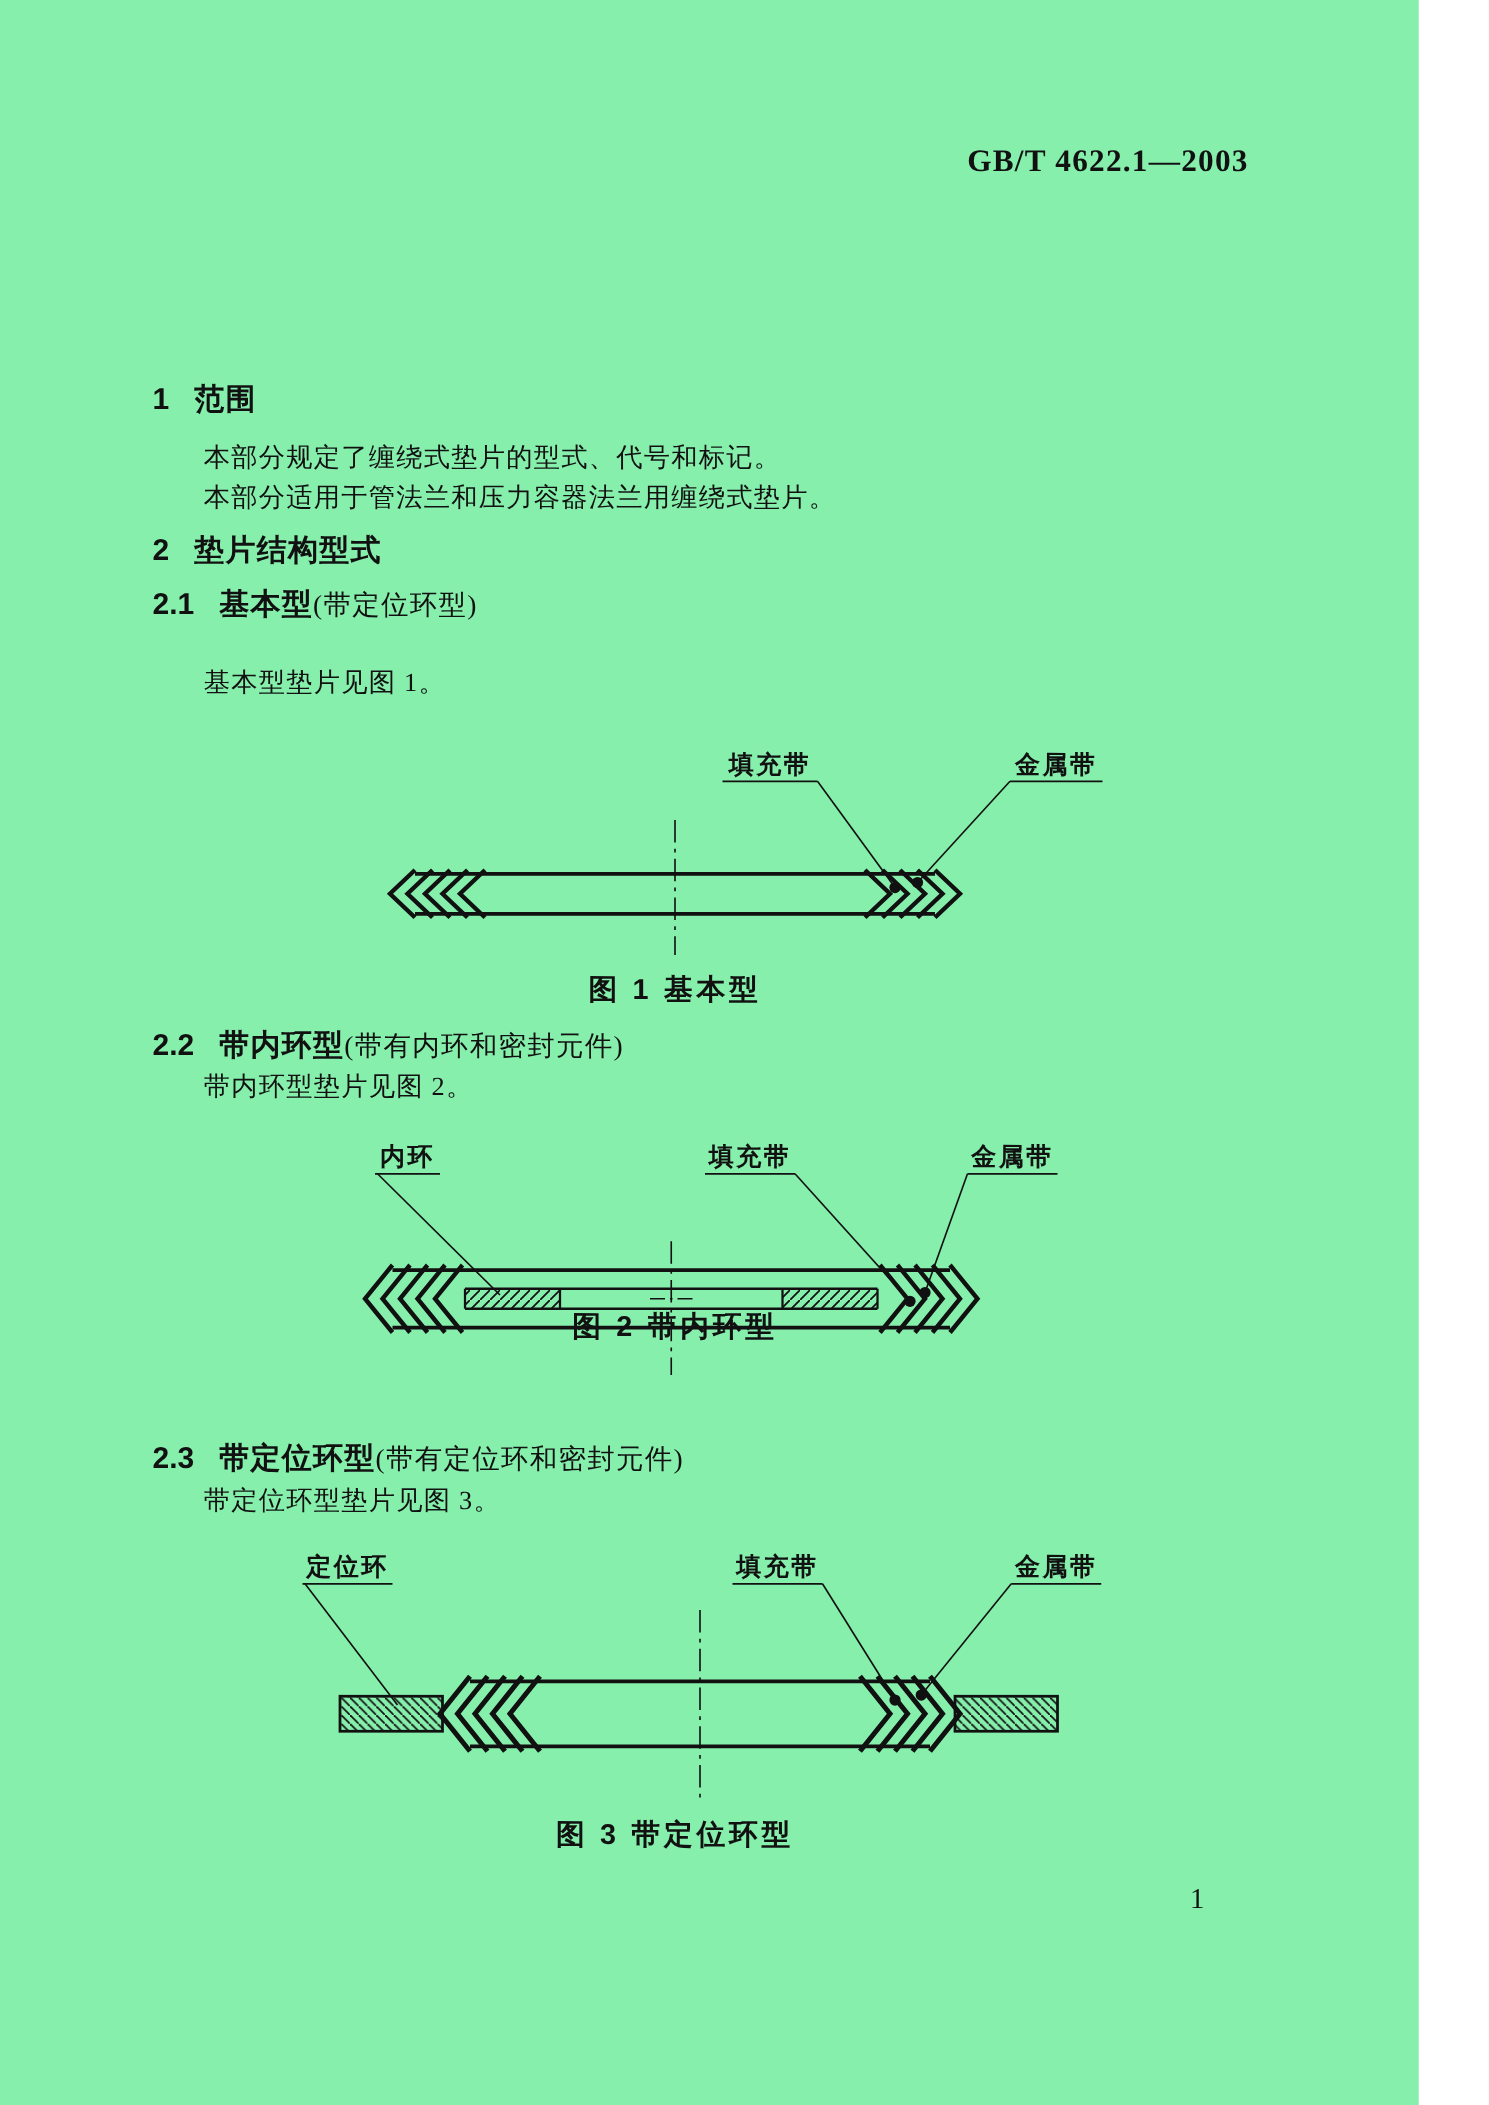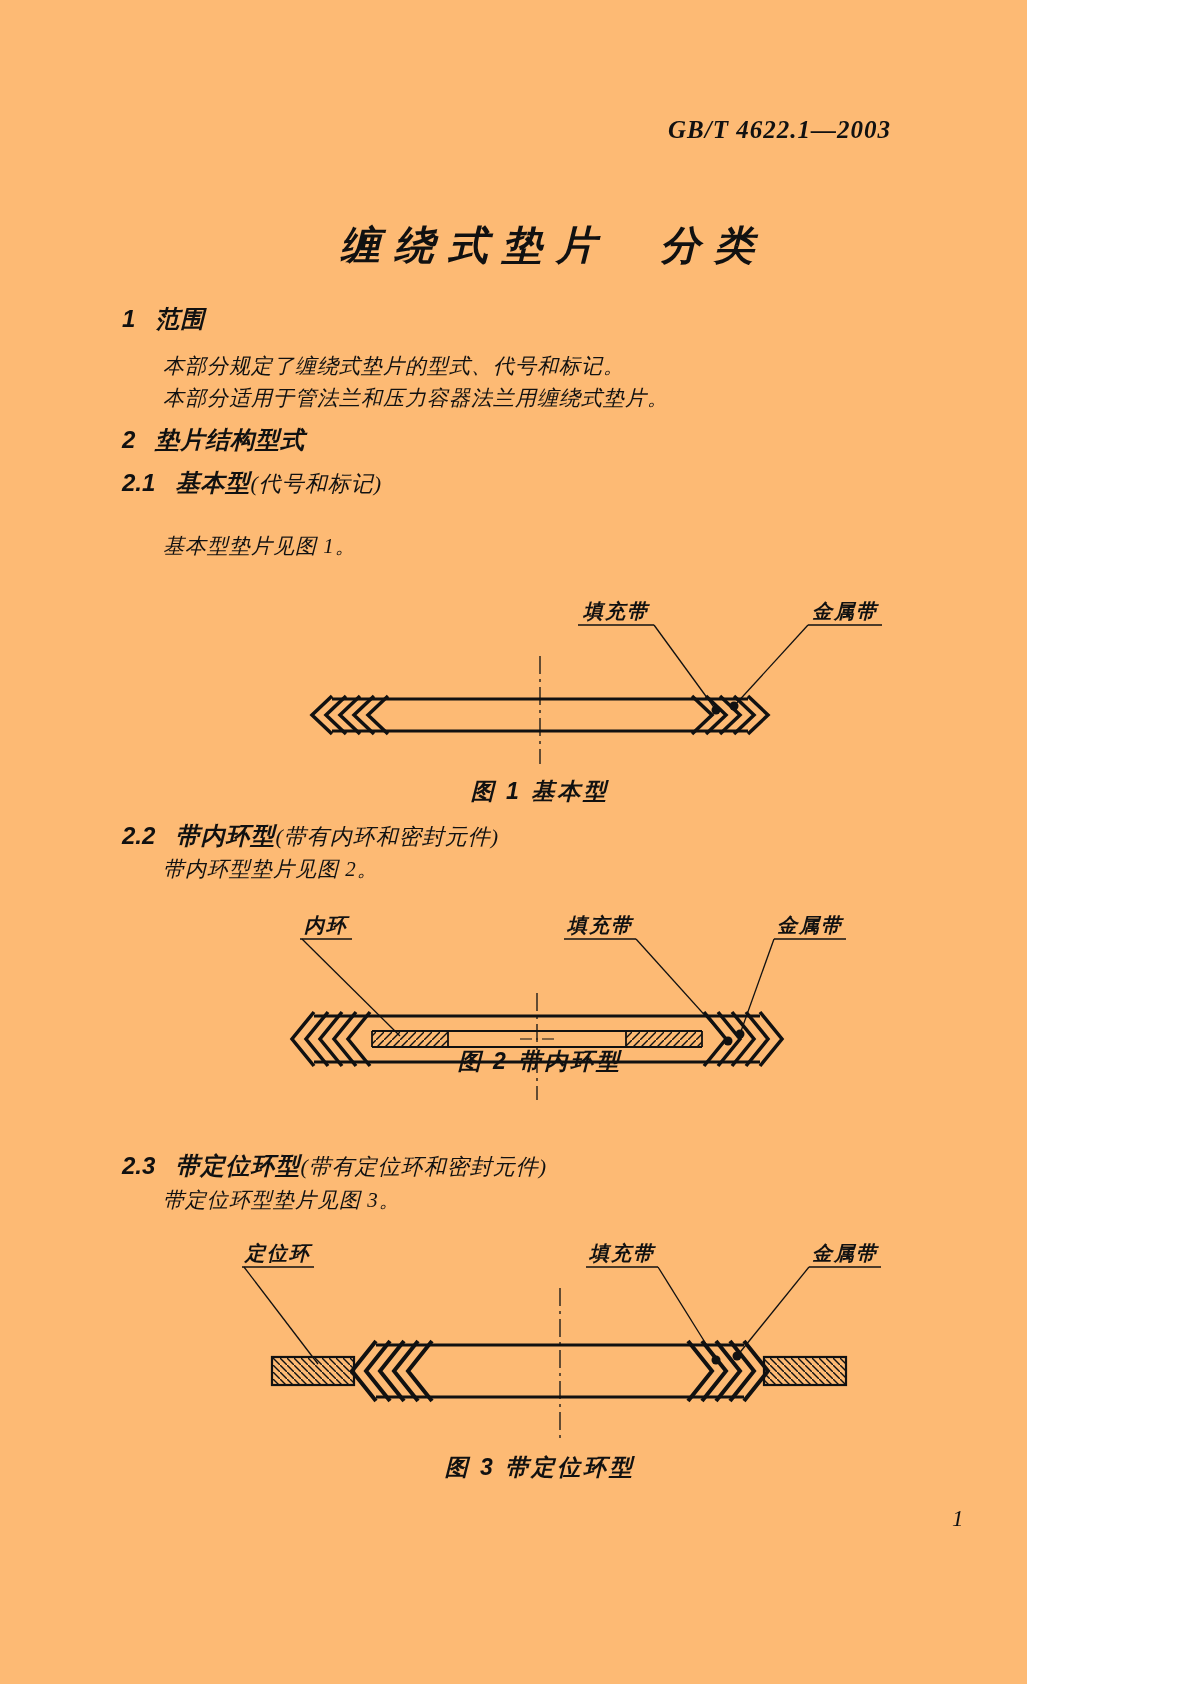--- a/index.html
+++ b/index.html
@@ -1,17 +1,17 @@
 <!DOCTYPE html>
 <html><head>
 <meta charset="utf-8">
 <style>
   html,body{margin:0;padding:0;background:#ffffff;}
-  .page{position:relative;width:1027px;height:1684px;background:#fdba74;color:#111;
-        overflow:hidden;font-family:"Liberation Serif",serif;font-style:italic;}
+  .page{position:relative;width:1135px;height:1684px;background:#86efac;color:#111;
+        overflow:hidden;font-family:"Liberation Serif",serif;}
   .std-code{position:absolute;top:116px;right:136px;font-size:25px;font-weight:bold;
         letter-spacing:1px;}
   .doc-title{position:absolute;top:218px;left:0;width:1108px;margin:0;text-align:center;
         font-family:"Liberation Sans",sans-serif;font-size:40px;font-weight:bold;}
   .doc-title .t1{letter-spacing:14px;}
   .doc-title .t2{letter-spacing:14px;margin-left:50px;}
   .sec-h{position:absolute;left:122px;font-family:"Liberation Sans",sans-serif;
         font-size:24px;font-weight:bold;letter-spacing:1px;white-space:nowrap;}
   .sec-h .num{display:inline-block;margin-right:20px;letter-spacing:0;}
   .sec-h .note{font-family:"Liberation Serif",serif;font-weight:normal;font-size:22px;
@@ -25,34 +25,33 @@
   svg text{font-family:"Liberation Serif",serif;font-weight:bold;font-size:20px;fill:#111;
         letter-spacing:2px;}
 </style>
 </head>
 <body>
 
 <div class="page">
 
   <div class="std-code">GB/T 4622.1—2003</div>
 
-  <h1 class="doc-title"><span class="t1">缠绕式垫片</span><span class="t2">分类</span></h1>
 
   <div class="sec-h" style="top:303px;">
     <span class="num">1</span><span>范围</span>
   </div>
   <div class="body-p" style="top:352px;">本部分规定了缠绕式垫片的型式、代号和标记。</div>
   <div class="body-p" style="top:384px;">本部分适用于管法兰和压力容器法兰用缠绕式垫片。</div>
 
   <div class="sec-h" style="top:424px;">
     <span class="num">2</span><span>垫片结构型式</span>
   </div>
 
   <div class="sec-h" style="top:467px;">
-    <span class="num">2.1</span><span>基本型</span><span class="note">(代号和标记)</span>
+    <span class="num">2.1</span><span>基本型</span><span class="note">(带定位环型)</span>
   </div>
   <div class="body-p" style="top:502px;margin-top:30px;">基本型垫片见图 1。</div>
 
   <svg class="fig" style="top:545px;" width="1191" height="230" viewBox="0 545 1191 230">
 
     <text x="616" y="618" text-anchor="middle">填充带</text>
     <line x1="578" y1="625" x2="654" y2="625" stroke="#111" stroke-width="1.4"></line>
     <line x1="654" y1="625" x2="716" y2="710" stroke="#111" stroke-width="1.3"></line>
     <circle cx="716" cy="710" r="4.5" fill="#111"></circle>
 

